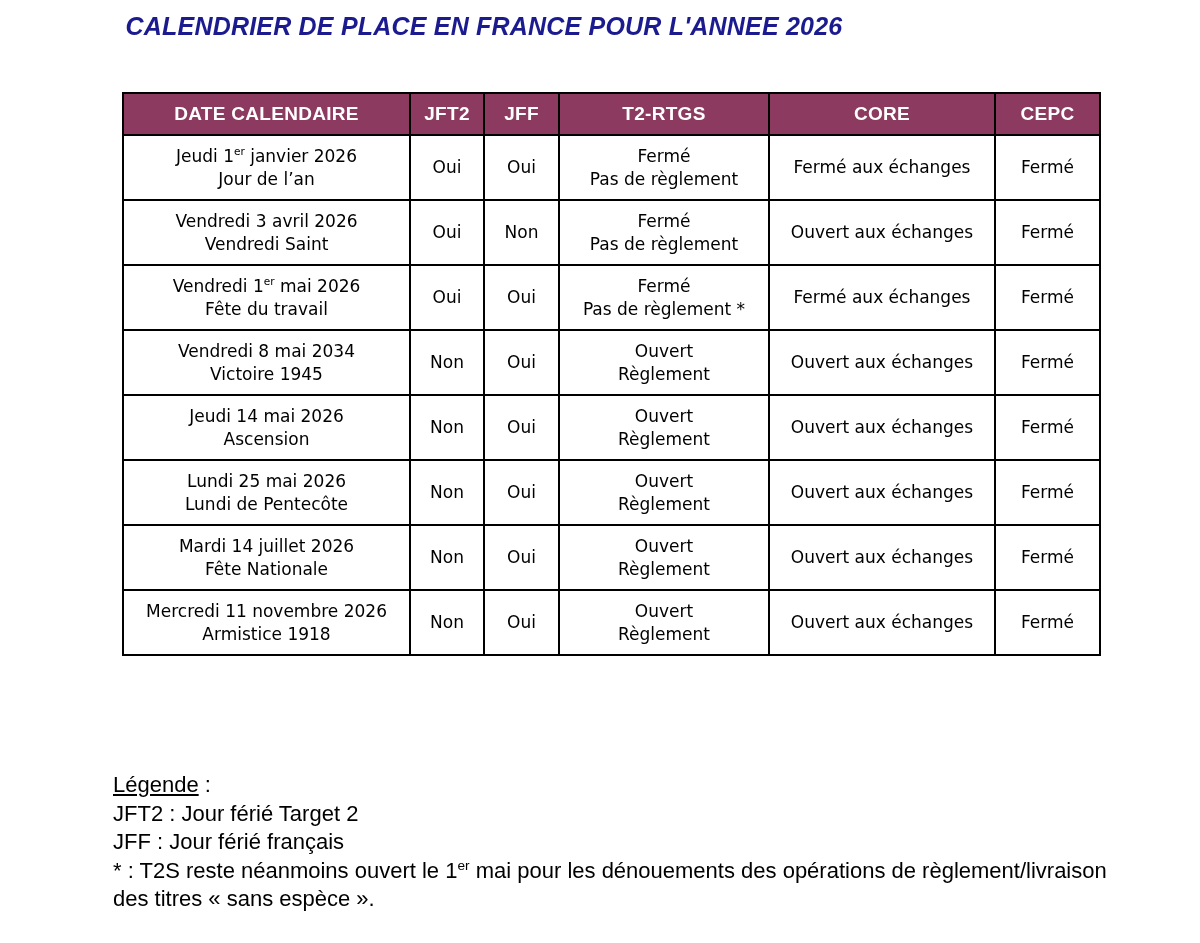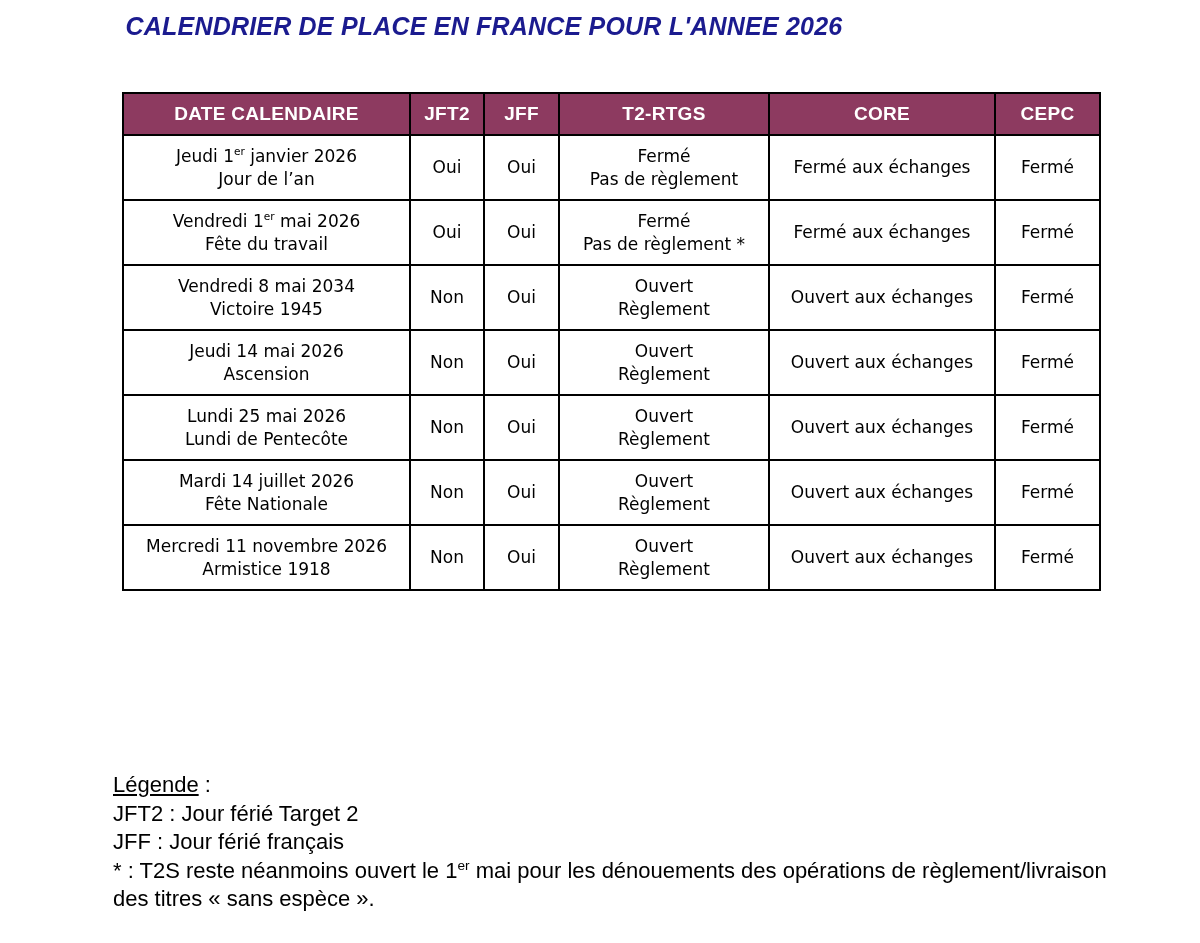--- a/index.html
+++ b/index.html
@@ -130,20 +130,34 @@
         <td>Oui</td>
         <td>
           <span class="cell-line">Fermé</span>
           <span class="cell-line">Pas de règlement</span>
         </td>
         <td>Fermé aux échanges</td>
         <td>Fermé</td>
       </tr>
       <tr>
         <td>
+          <span class="cell-line"><span>Vendredi 3 avril 2026</span></span>
+          <span class="cell-line">Vendredi Saint</span>
+        </td>
+        <td>Oui</td>
+        <td>Non</td>
+        <td>
+          <span class="cell-line">Fermé</span>
+          <span class="cell-line">Pas de règlement</span>
+        </td>
+        <td>Ouvert aux échanges</td>
+        <td>Fermé</td>
+      </tr>
+      <tr>
+        <td>
           <span class="cell-line"><span>Vendredi 1</span><sup>er</sup><span> mai 2026</span></span>
           <span class="cell-line">Fête du travail</span>
         </td>
         <td>Oui</td>
         <td>Oui</td>
         <td>
           <span class="cell-line">Fermé</span>
           <span class="cell-line">Pas de règlement *</span>
         </td>
         <td>Fermé aux échanges</td>

